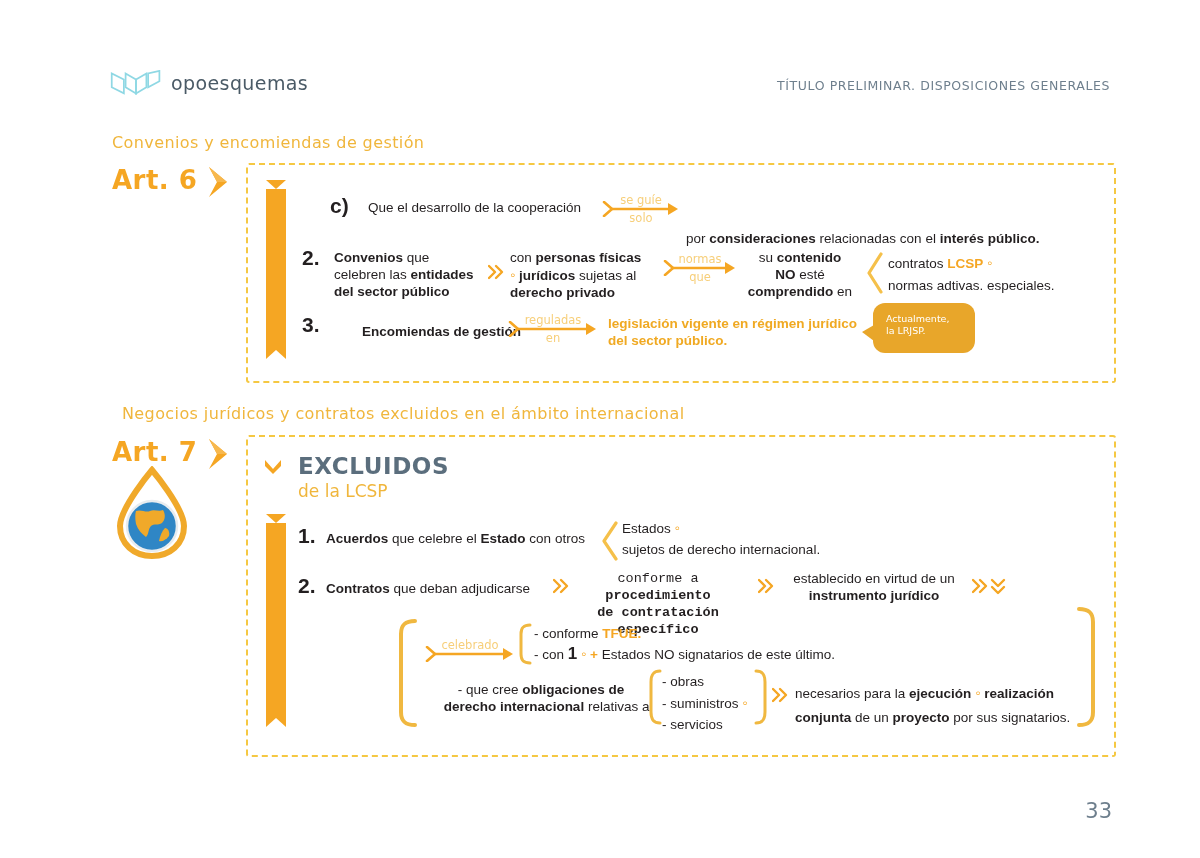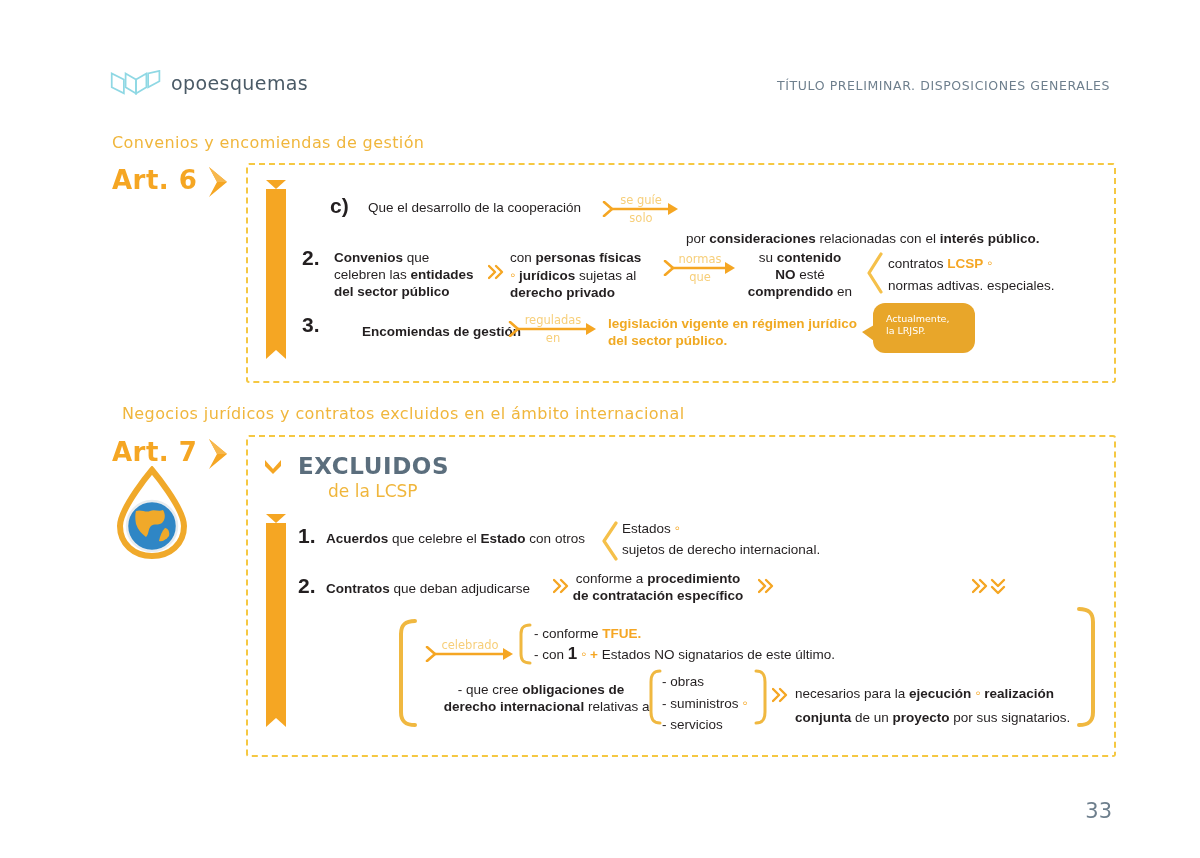--- a/index.html
+++ b/index.html
@@ -89,21 +89,20 @@
   }
 
   
   .exc-main{
     position:absolute;font-size:23px;letter-spacing:.6px;color:#5b6e7d;
     font-family:"DejaVu Sans",sans-serif;font-weight:bold;
   }
   .exc-sub{
     position:absolute;font-size:17px;color:#f0b63c;
     font-family:"DejaVu Sans",sans-serif;
-    margin-left:30px;
   }
 
   .globe{position:absolute;}
   .pageno{
     position:absolute;right:88px;bottom:35px;font-size:21px;color:#6e7f8d;
     font-family:"DejaVu Sans",sans-serif;
   }
   .big1{font-size:17px;font-weight:bold;}
 </style>
 </head>
@@ -215,25 +214,26 @@
     <path d="M15 2 L3 20 L15 38" fill="none" stroke="#f5c04a" stroke-width="3.2" stroke-linecap="round" stroke-linejoin="round"></path>
   </svg>
   <div class="blk" style="left:622px;top:517px;width:280px;line-height:21px;">Estados <span class="bullet-o">◦</span><br>sujetos de derecho internacional.</div>
 
   <div class="num" style="left:298px;top:574px;">2.</div>
   <div class="blk" style="left:326px;top:580px;width:228px;"><b>Contratos</b> que deban adjudicarse</div>
   <svg class="chev2" style="left:553px;top:578px;" viewBox="0 0 17 16">
     <path d="M1 2 L7 8 L1 14" fill="none" stroke="#f5a623" stroke-width="2.4" stroke-linecap="round" stroke-linejoin="round"></path>
     <path d="M8 2 L14 8 L8 14" fill="none" stroke="#f5a623" stroke-width="2.4" stroke-linecap="round" stroke-linejoin="round"></path>
   </svg>
-  <div class="blk ctr" style="left:572px;top:570px;width:172px;">conforme a <b>procedimiento</b><br><b>de contratación específico</b></div>
+  <div class="blk ctr" style="left:572px;top:570px;width:172px;font-family:Liberation Mono, monospace;">conforme a <b>procedimiento</b><br><b>de contratación específico</b></div>
   <svg class="chev2" style="left:758px;top:578px;" viewBox="0 0 17 16">
     <path d="M1 2 L7 8 L1 14" fill="none" stroke="#f5a623" stroke-width="2.4" stroke-linecap="round" stroke-linejoin="round"></path>
     <path d="M8 2 L14 8 L8 14" fill="none" stroke="#f5a623" stroke-width="2.4" stroke-linecap="round" stroke-linejoin="round"></path>
   </svg>
+  <div class="blk ctr" style="left:780px;top:570px;width:188px;">establecido en virtud de un<br><b>instrumento jurídico</b></div>
   <svg class="chev2" style="left:972px;top:578px;" viewBox="0 0 17 16">
     <path d="M1 2 L7 8 L1 14" fill="none" stroke="#f5a623" stroke-width="2.4" stroke-linecap="round" stroke-linejoin="round"></path>
     <path d="M8 2 L14 8 L8 14" fill="none" stroke="#f5a623" stroke-width="2.4" stroke-linecap="round" stroke-linejoin="round"></path>
   </svg>
   <svg class="chevd" style="left:990px;top:578px;width:16px;height:17px;" viewBox="0 0 16 17">
     <path d="M2 2 L8 8 L14 2" fill="none" stroke="#f5a623" stroke-width="2.4" stroke-linecap="round" stroke-linejoin="round"></path>
     <path d="M2 9 L8 15 L14 9" fill="none" stroke="#f5a623" stroke-width="2.4" stroke-linecap="round" stroke-linejoin="round"></path>
   </svg>
 
   <svg class="brkt" style="left:396px;top:618px;" width="22" height="110" viewBox="0 0 22 110">

